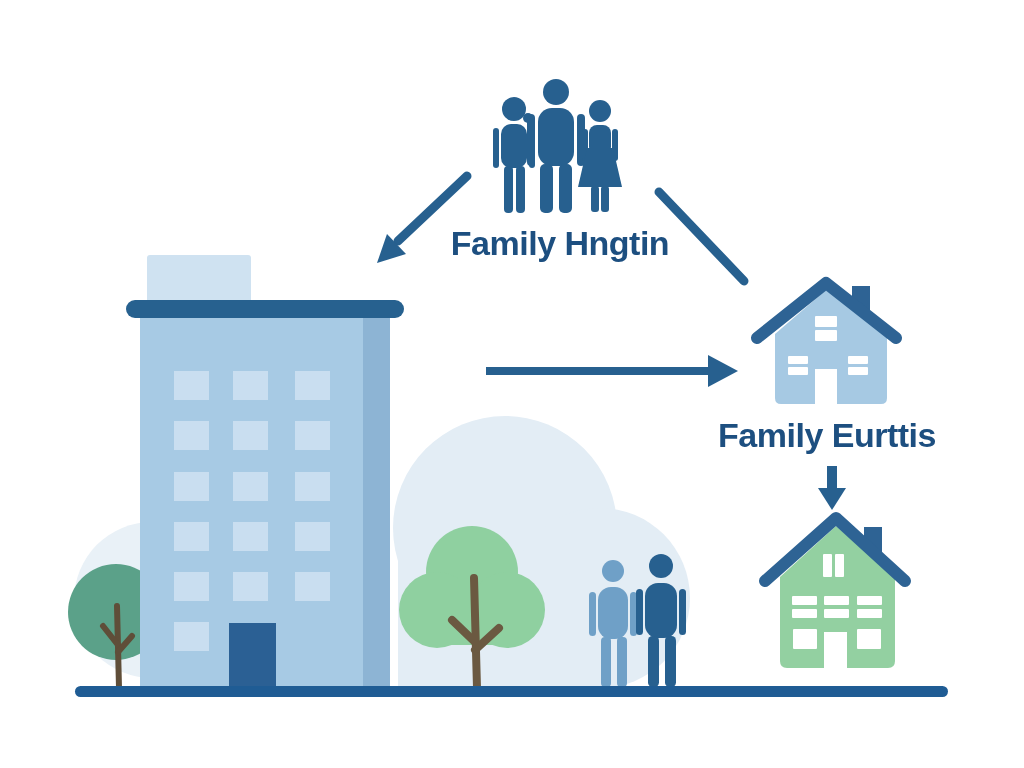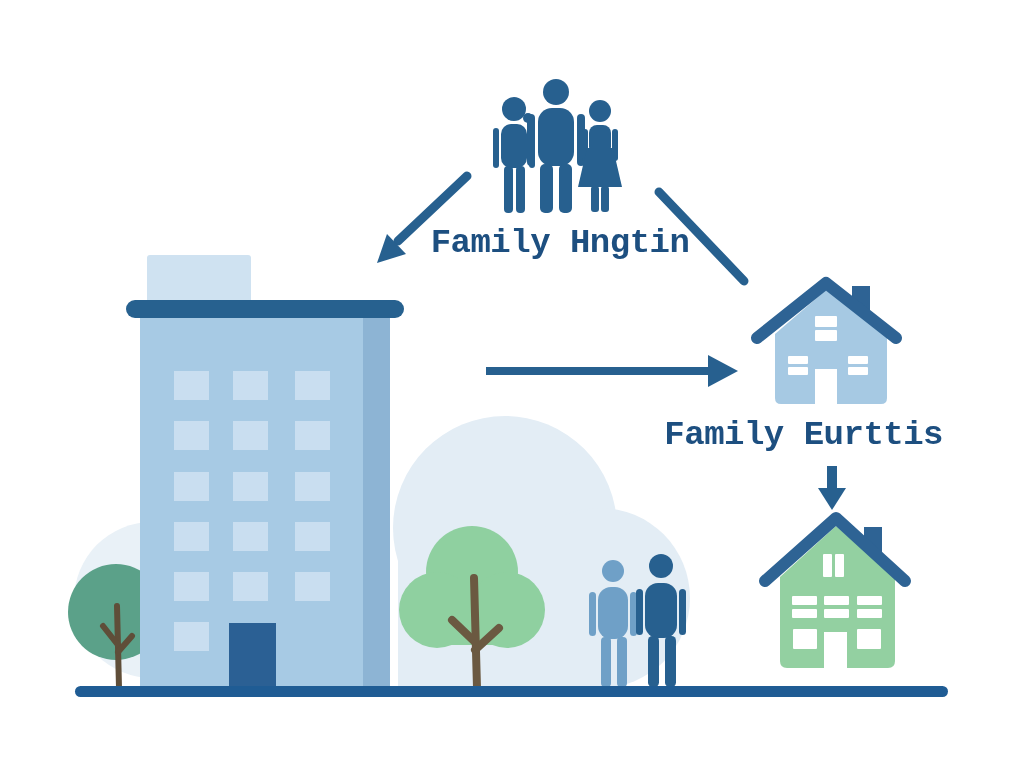--- a/index.html
+++ b/index.html
@@ -8,30 +8,30 @@
     position: relative;
     width: 1024px;
     height: 768px;
     background: #ffffff;
     overflow: hidden;
     font-family: "Liberation Sans", sans-serif;
   }
   .canvas svg { position: absolute; left: 0; top: 0; }
   .label {
     position: absolute;
-    font-family: Liberation Mono, monospace;
+    font-family: Liberation Sans, sans-serif;
     font-weight: 700;
     font-size: 34px;
     letter-spacing: -0.5px;
     text-align: center;
     width: 280px;
     white-space: nowrap;
   }
   .label-top   { left: 420px; top: 224px; }
-  .label-right { left: 663px; top: 416px; text-align: right; }
+  .label-right { left: 687px; top: 416px; }
 </style>
 </head>
 <body>
 
 <div class="canvas">
 
   <svg width="1024" height="768" viewBox="0 0 1024 768">
 
     <g fill="#e9f1f7">
       <circle cx="152" cy="600" r="78"></circle>

